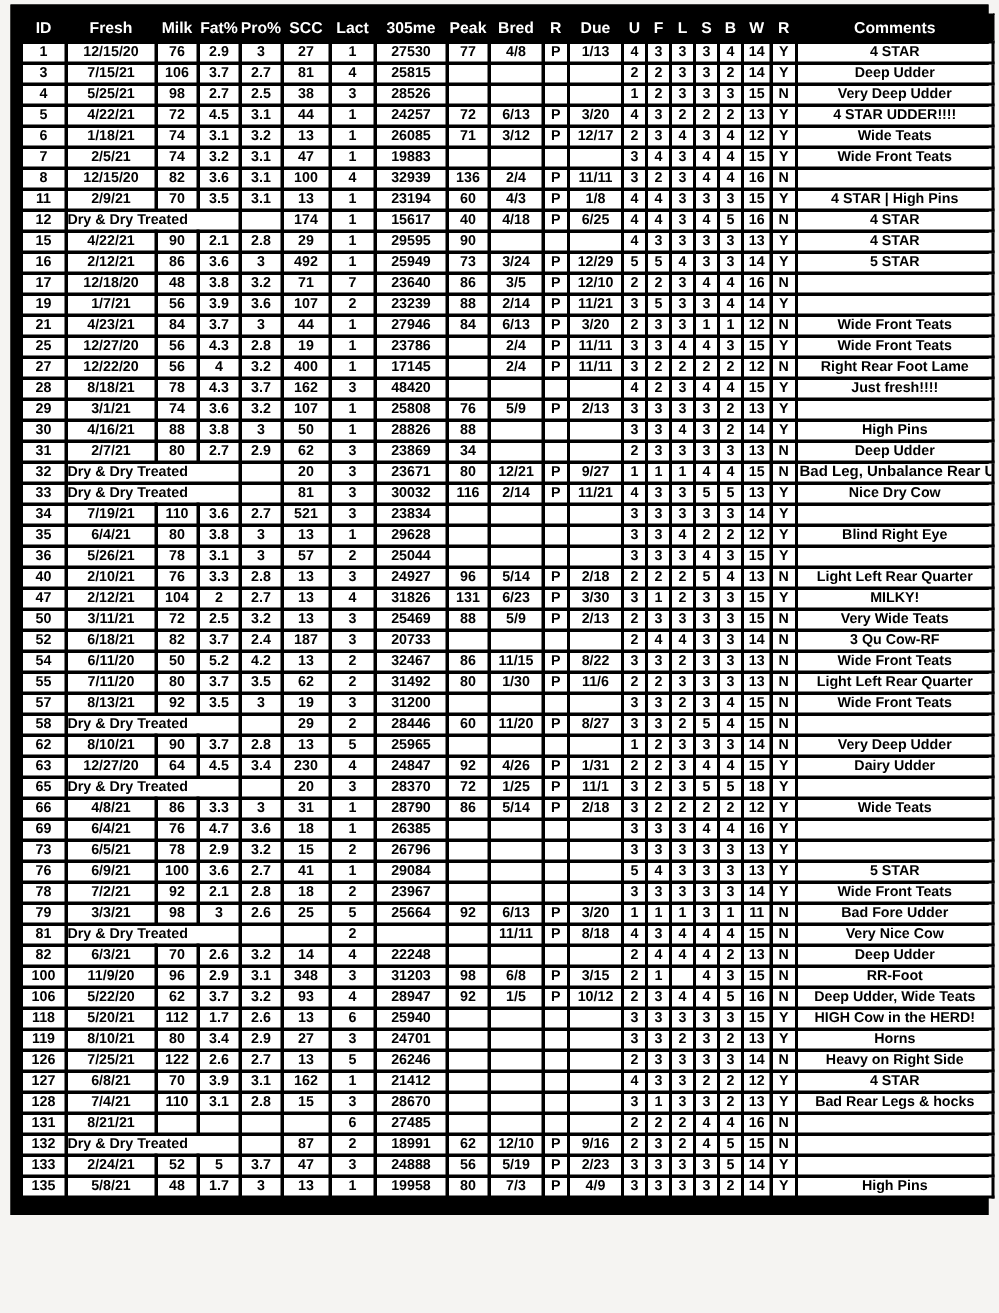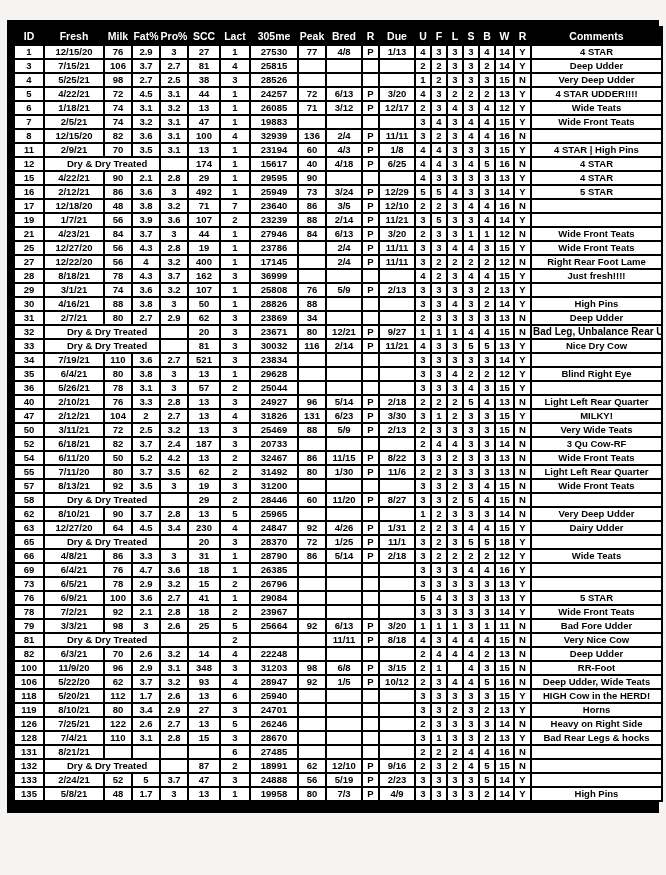--- a/index.html
+++ b/index.html
@@ -1,26 +1,26 @@
 <!DOCTYPE html>
 <html><head>
 <meta charset="utf-8">
 <style>
   html,body{margin:0;padding:0;}
   body{background:#f0efed;font-family:"Liberation Sans",sans-serif;}
   .page{position:relative;width:666px;height:875px;background:#f5f4f2;overflow:hidden;}
-  .frame{position:absolute;left:7px;top:20px;width:640px;background:#000;
+  .frame{position:absolute;left:7px;top:3px;width:640px;background:#000;
          border:6px solid #000;border-bottom:11px solid #000;}
   table.herd{width:100%;border-collapse:collapse;table-layout:fixed;font-weight:bold;}
   table.herd th{background:#000;color:#fff;font-size:10.5px;height:17px;padding:0;
                 border:1px solid #000;white-space:nowrap;overflow:hidden;}
   table.herd td{background:#fff;border:2px solid #000;font-size:9.5px;color:#000;
                 text-align:center;height:12px;line-height:12px;padding:0 1px;
                 white-space:nowrap;overflow:hidden;}
-  table.herd td.dry{text-align:left;padding-left:22px;}
+  table.herd td.dry{text-align:left;padding-left:0;}
   table.herd td.comment{font-size:9.5px;}
   table.herd td.comment.sm{font-size:10px;}
 </style>
 </head>
 <body>
 
 <div class="page">
   <div class="frame">
     <table class="herd">
       <colgroup id="cols">
@@ -421,21 +421,21 @@
             <td class="comment">Right Rear Foot Lame</td>
           </tr>
           <tr>
             <td>28</td>
             <td>8/18/21</td>
             <td>78</td>
             <td>4.3</td>
             <td>3.7</td>
             <td>162</td>
             <td>3</td>
-            <td>36999</td>
+            <td>48420</td>
             <td></td>
             <td></td>
             <td></td>
             <td></td>
             <td>4</td>
             <td>2</td>
             <td>3</td>
             <td>4</td>
             <td>4</td>
             <td>15</td>
@@ -1130,20 +1130,42 @@
             <td>2</td>
             <td>3</td>
             <td>3</td>
             <td>3</td>
             <td>3</td>
             <td>14</td>
             <td>N</td>
             <td class="comment">Heavy on Right Side</td>
           </tr>
           <tr>
+            <td>127</td>
+            <td>6/8/21</td>
+            <td>70</td>
+            <td>3.9</td>
+            <td>3.1</td>
+            <td>162</td>
+            <td>1</td>
+            <td>21412</td>
+            <td></td>
+            <td></td>
+            <td></td>
+            <td></td>
+            <td>4</td>
+            <td>3</td>
+            <td>3</td>
+            <td>2</td>
+            <td>2</td>
+            <td>12</td>
+            <td>Y</td>
+            <td class="comment">4 STAR</td>
+          </tr>
+          <tr>
             <td>128</td>
             <td>7/4/21</td>
             <td>110</td>
             <td>3.1</td>
             <td>2.8</td>
             <td>15</td>
             <td>3</td>
             <td>28670</td>
             <td></td>
             <td></td>

